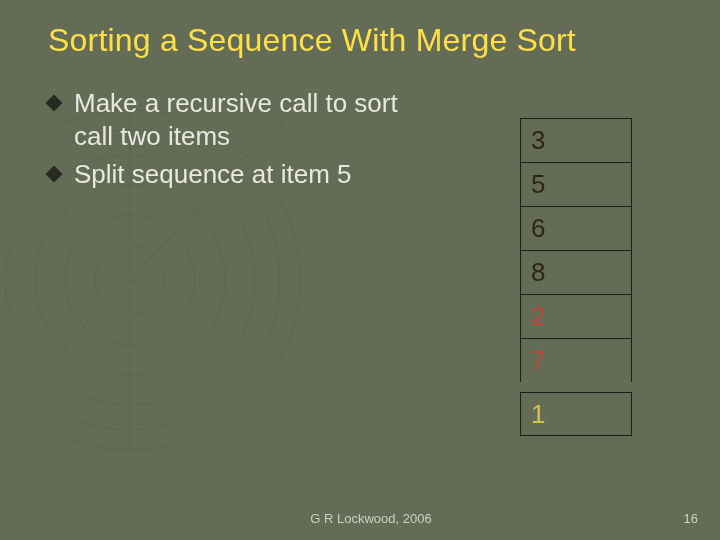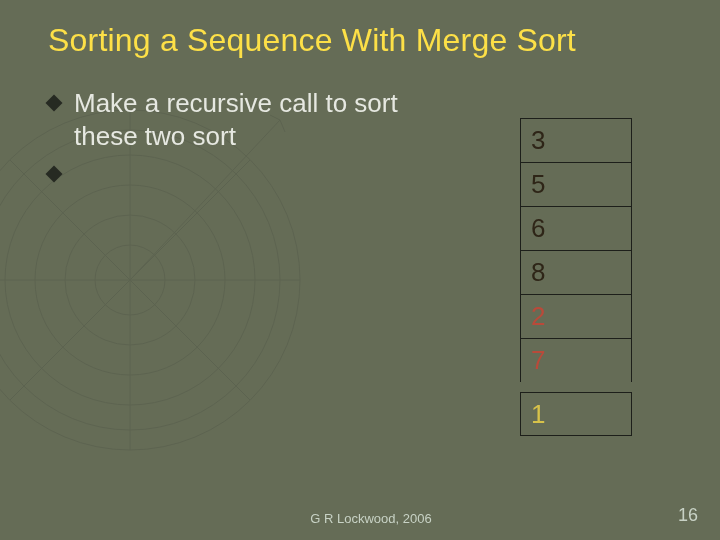--- a/index.html
+++ b/index.html
@@ -86,21 +86,21 @@
     width: 720px;
     text-align: center;
     color: #c8d2c5;
     font-size: 13px;
   }
   .pagenum {
     position: absolute;
     right: 22px;
     bottom: 14px;
     color: #c8d2c5;
-    font-size: 18px;
+    font-size: 13px;
   }
 </style>
 </head>
 <body>
 
 <svg class="bg-dish" viewBox="0 0 420 420">
   <g stroke="#4e5446" stroke-width="1" fill="none">
     <ellipse cx="170" cy="220" rx="170" ry="170"></ellipse>
     <ellipse cx="170" cy="220" rx="150" ry="150"></ellipse>
     <ellipse cx="170" cy="220" rx="125" ry="125"></ellipse>
@@ -118,24 +118,25 @@
 </svg>
 
 <div class="slide">
 
   <h1 class="title">Sorting a Sequence With Merge Sort</h1>
 
   <div class="content">
     <ul class="bullets">
       <li>
         <span class="bicon"></span>
-        <span>Make a recursive call to sort these two sort</span>
+        <span>Make a recursive call to sort call two items</span>
       </li>
       <li>
         <span class="bicon"></span>
+        <span>Split sequence at item 5</span>
       </li>
     </ul>
   </div>
 
   <div class="cells" id="cells">
       <div class="cell cell-dark">3</div>
       <div class="cell cell-dark">5</div>
       <div class="cell cell-dark">6</div>
       <div class="cell cell-dark">8</div>
       <div class="cell cell-red">2</div>

